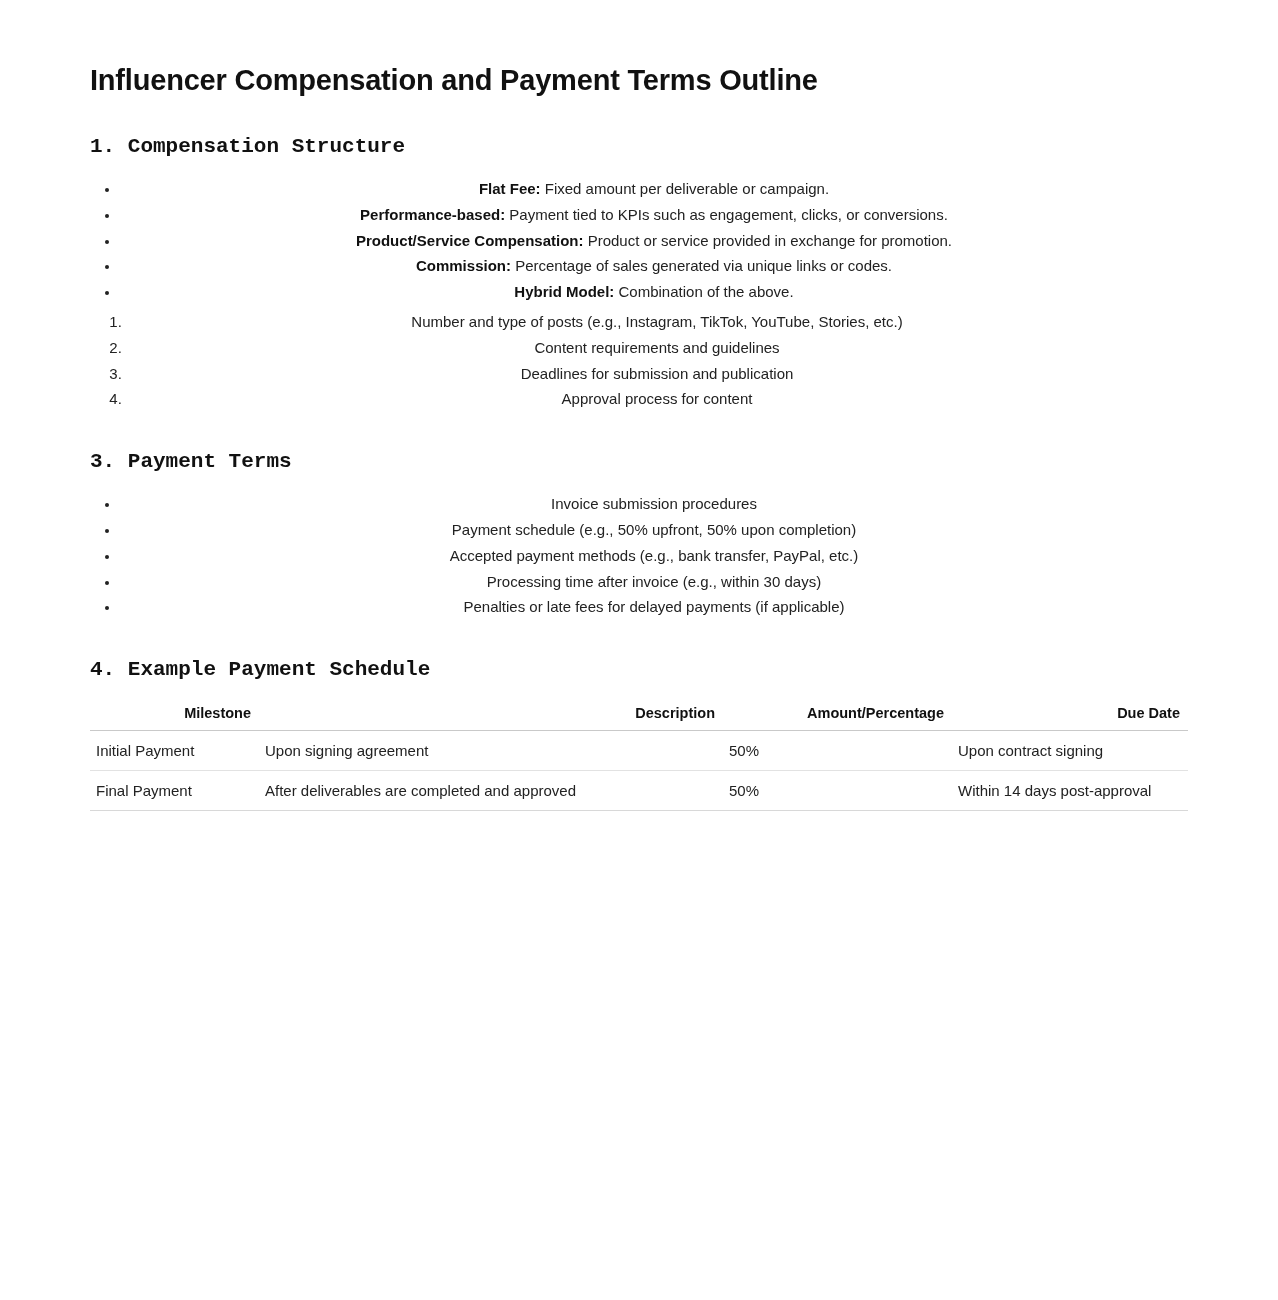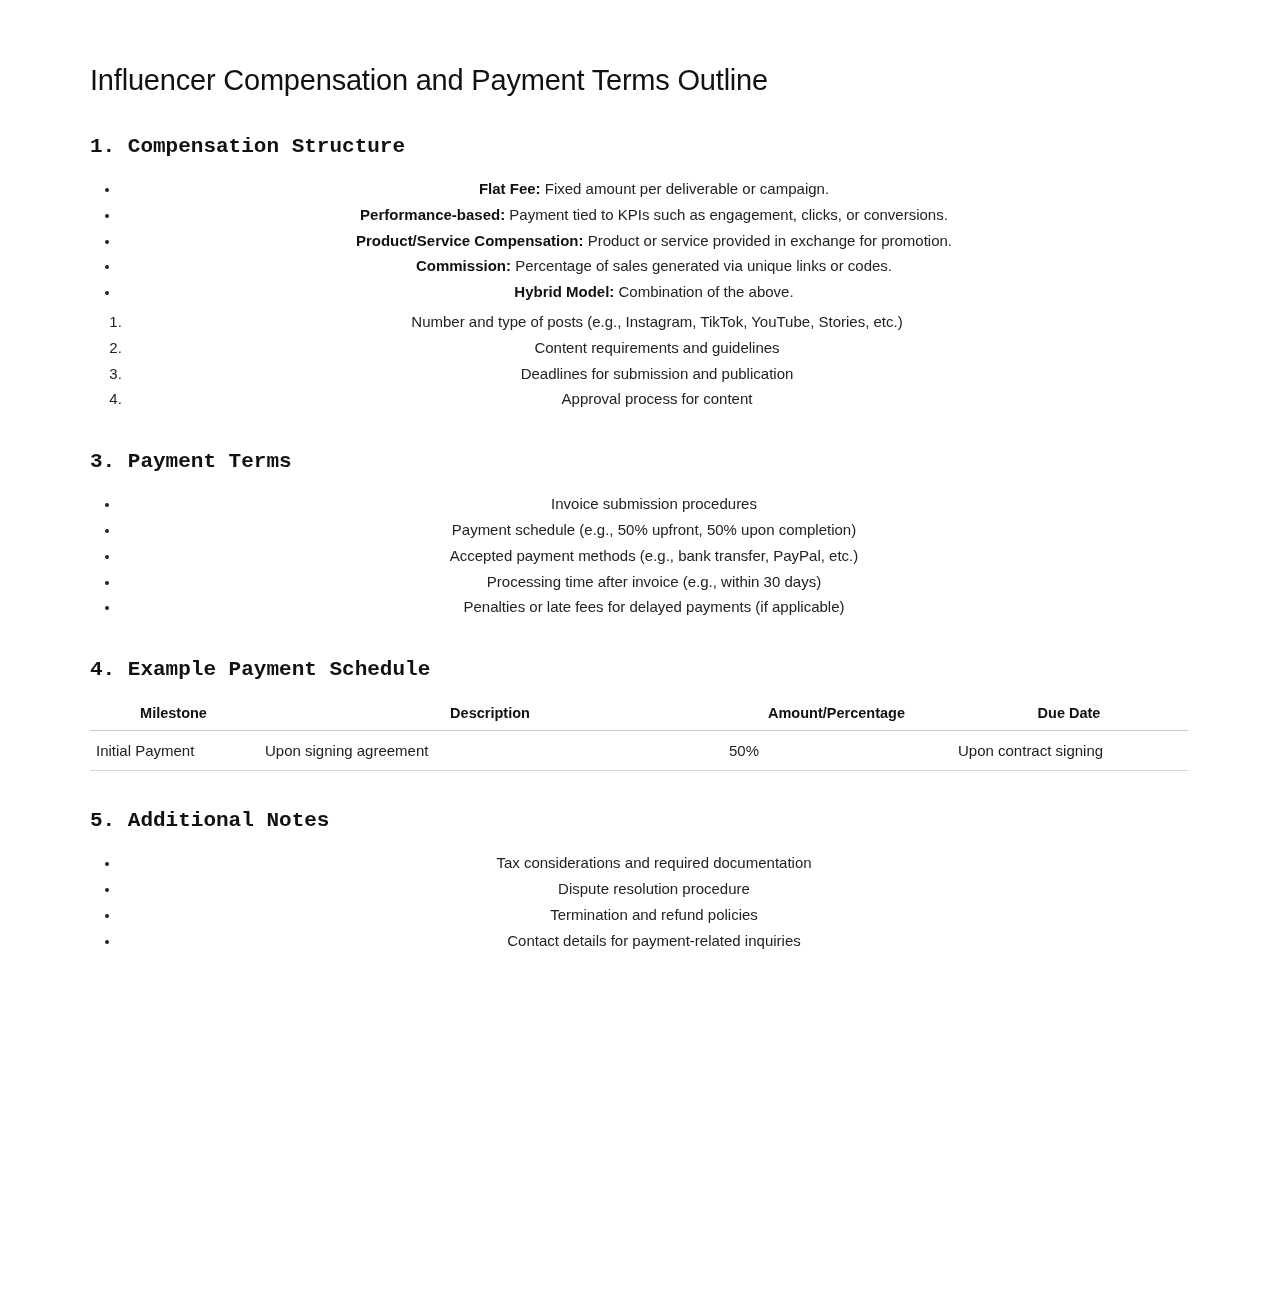--- a/index.html
+++ b/index.html
@@ -13,21 +13,21 @@
     font-family: "Liberation Sans", sans-serif;
     color: #1a1a1a;
     -webkit-font-smoothing: antialiased;
   }
   .page {
     padding: 52px 90px 60px 90px;
     box-sizing: border-box;
   }
   h1.doc-title {
     font-size: 29px;
-    font-weight: normal;
+    font-weight: bold;
     letter-spacing: -0.2px;
     margin: 12px 0 34px 0;
     color: #111111;
   }
   h2.section-title {
     font-size: 21px;
     font-weight: bold;
     margin: 38px 0 18px 0;
     color: #111111;
     font-family: Liberation Mono, monospace;
@@ -52,21 +52,21 @@
     font-weight: bold;
     color: #111111;
   }
   table.schedule {
     border-collapse: collapse;
     width: 100%;
     margin-top: 8px;
     font-size: 15px;
   }
   table.schedule th {
-    text-align: center;
+    text-align: right;
     font-weight: bold;
     font-size: 14.5px;
     color: #111111;
     padding: 6px 8px 9px 6px;
     border-bottom: 1px solid #c9c9c9;
   }
   table.schedule td {
     text-align: left;
     padding: 11px 8px 11px 6px;
     border-bottom: 1px solid #e2e2e2;
@@ -131,27 +131,24 @@
           <th class="col-due">Due Date</th>
         </tr>
       </thead>
       <tbody>
         <tr>
           <td>Initial Payment</td>
           <td>Upon signing agreement</td>
           <td>50%</td>
           <td>Upon contract signing</td>
         </tr>
+        <tr>
+          <td>Final Payment</td>
+          <td>After deliverables are completed and approved</td>
+          <td>50%</td>
+          <td>Within 14 days post-approval</td>
+        </tr>
       </tbody>
     </table>
   </div>
 
-  <div class="section-block">
-    <h2 class="section-title">5. Additional Notes</h2>
-    <ul class="doc-list">
-      <li>Tax considerations and required documentation</li>
-      <li>Dispute resolution procedure</li>
-      <li>Termination and refund policies</li>
-      <li>Contact details for payment-related inquiries</li>
-    </ul>
-  </div>
 
 </div>
 
 </body></html>

